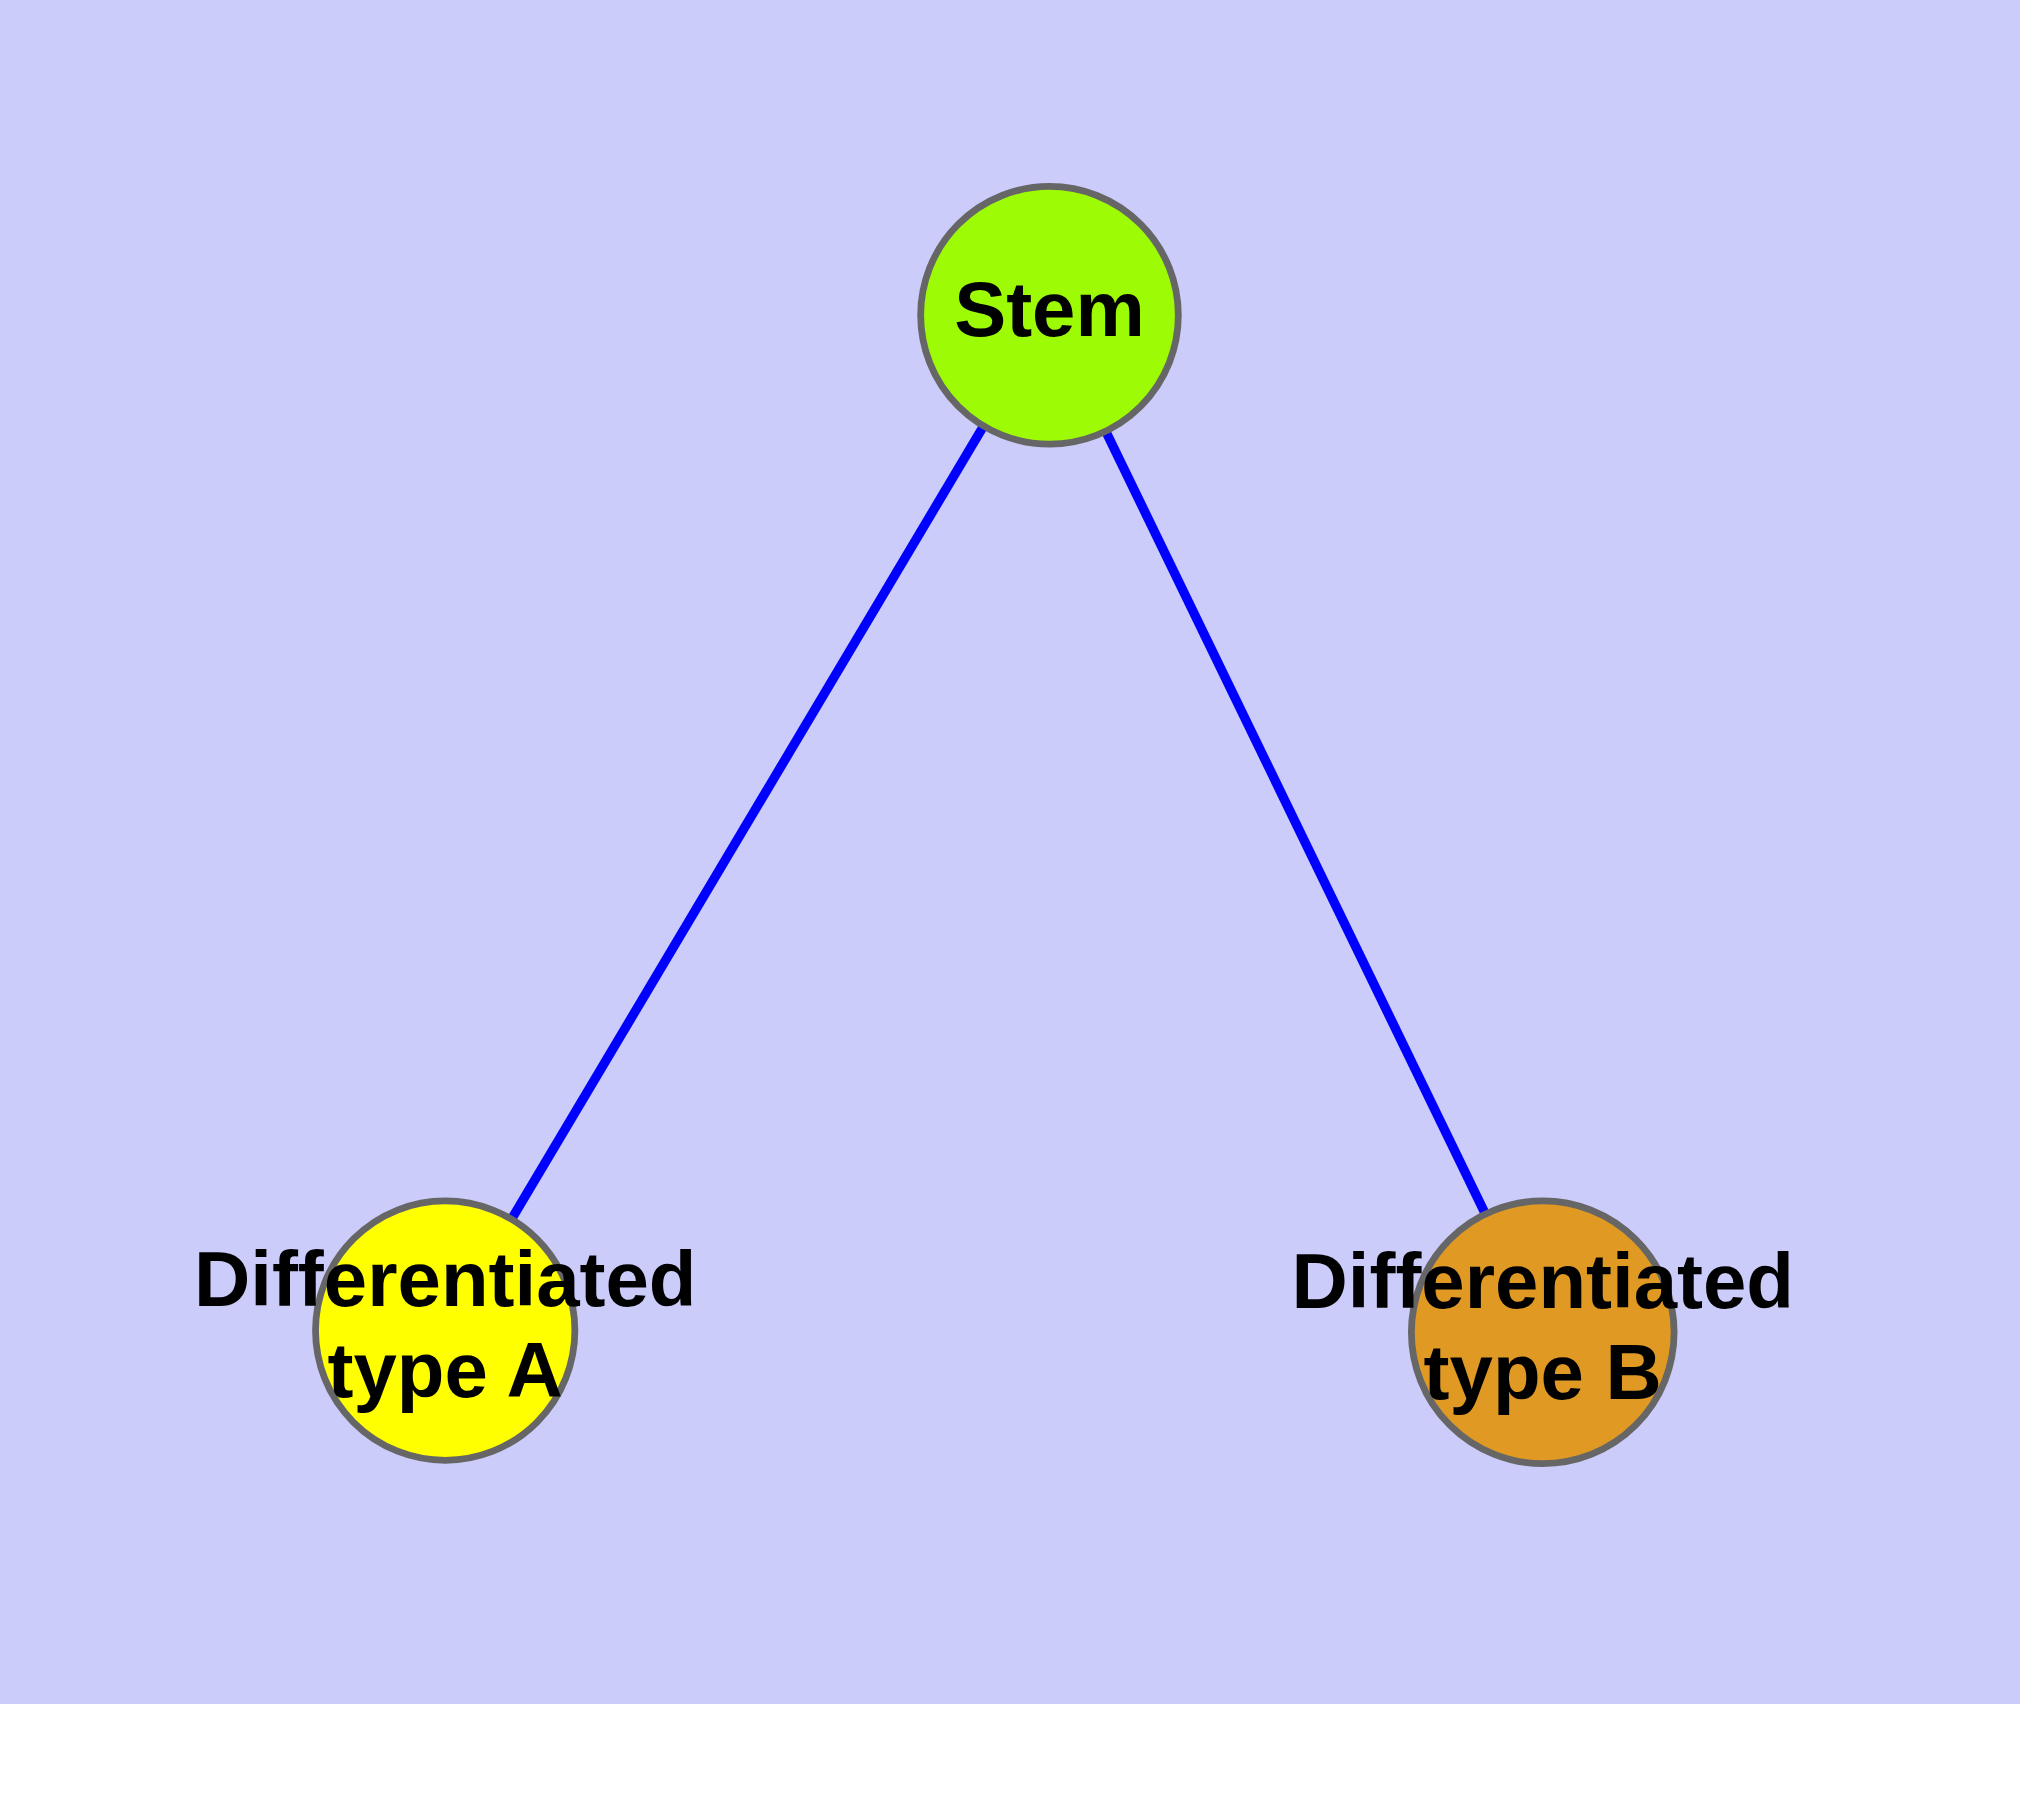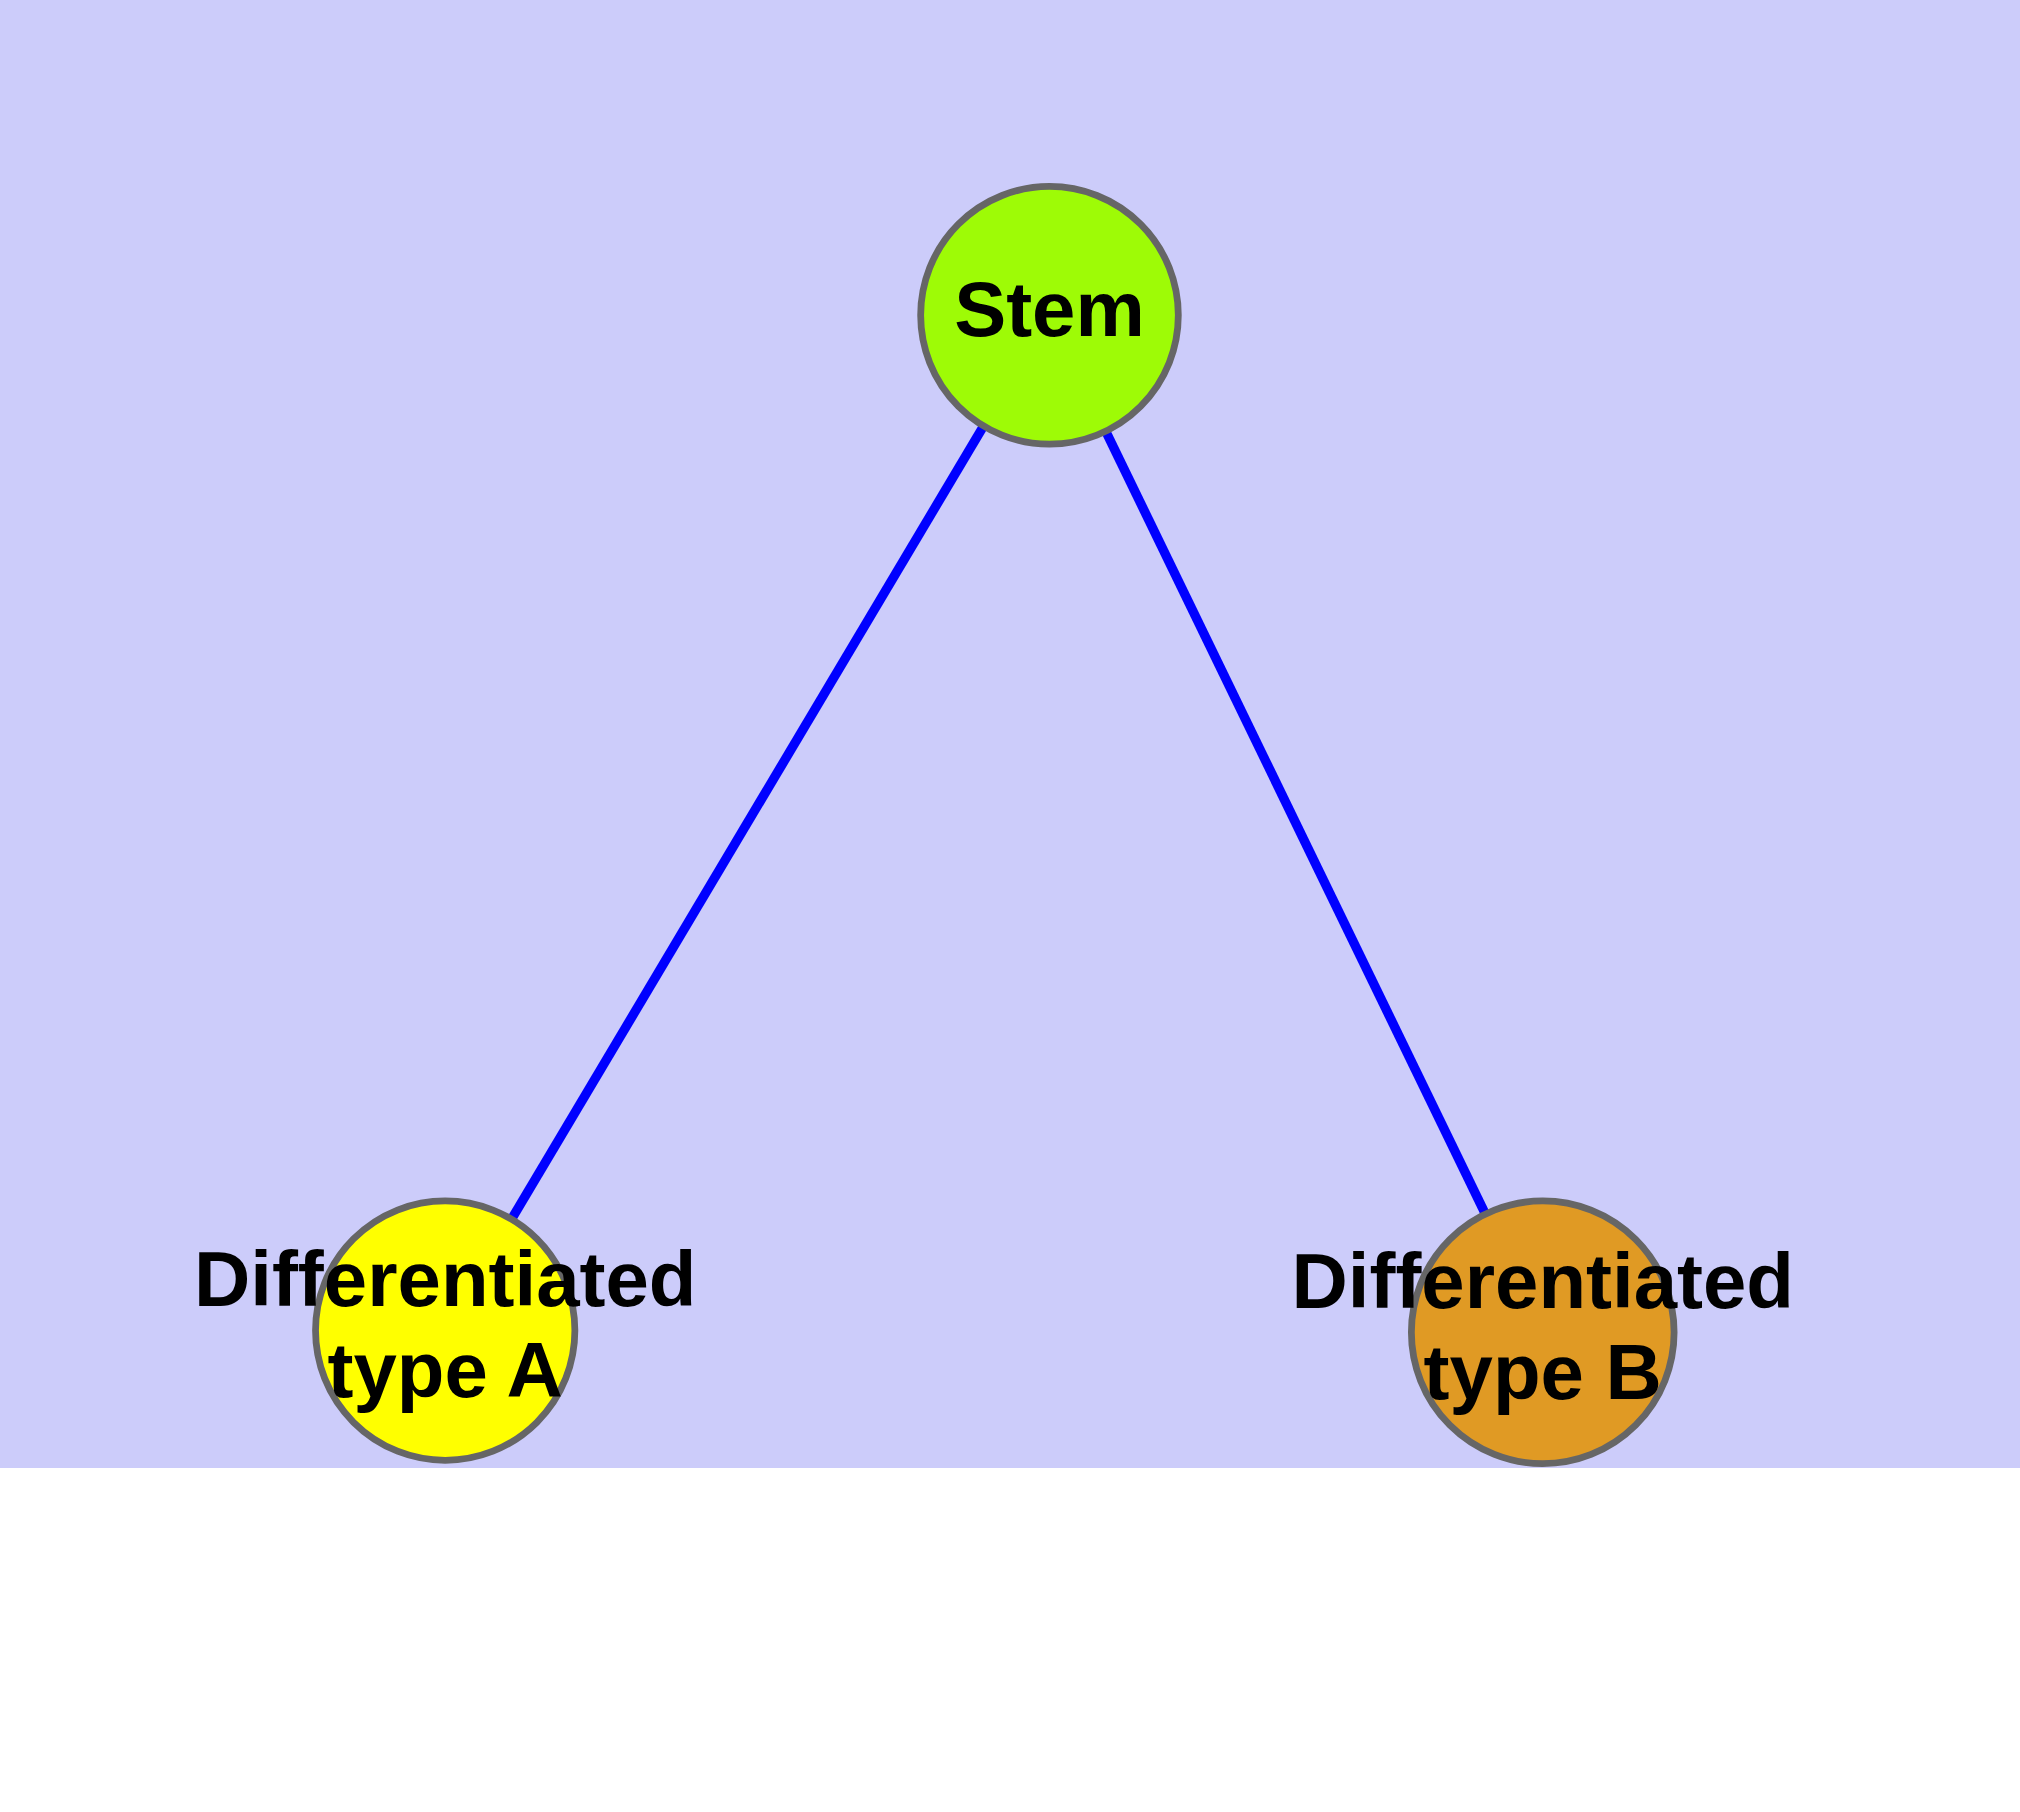--- a/index.html
+++ b/index.html
@@ -3,21 +3,21 @@
 <meta charset="utf-8">
 <style>
   html, body {
     margin: 0;
     padding: 0;
     background: #ffffff;
   }
   #canvas {
     position: relative;
     width: 2021px;
-    height: 1468px;
+    height: 1704px;
     background: #ccccfa;
     overflow: hidden;
     font-family: "Liberation Sans", sans-serif;
   }
   #graph-svg {
     position: absolute;
     inset: 0;
     width: 2021px;
     height: 1812px;
     display: block;

